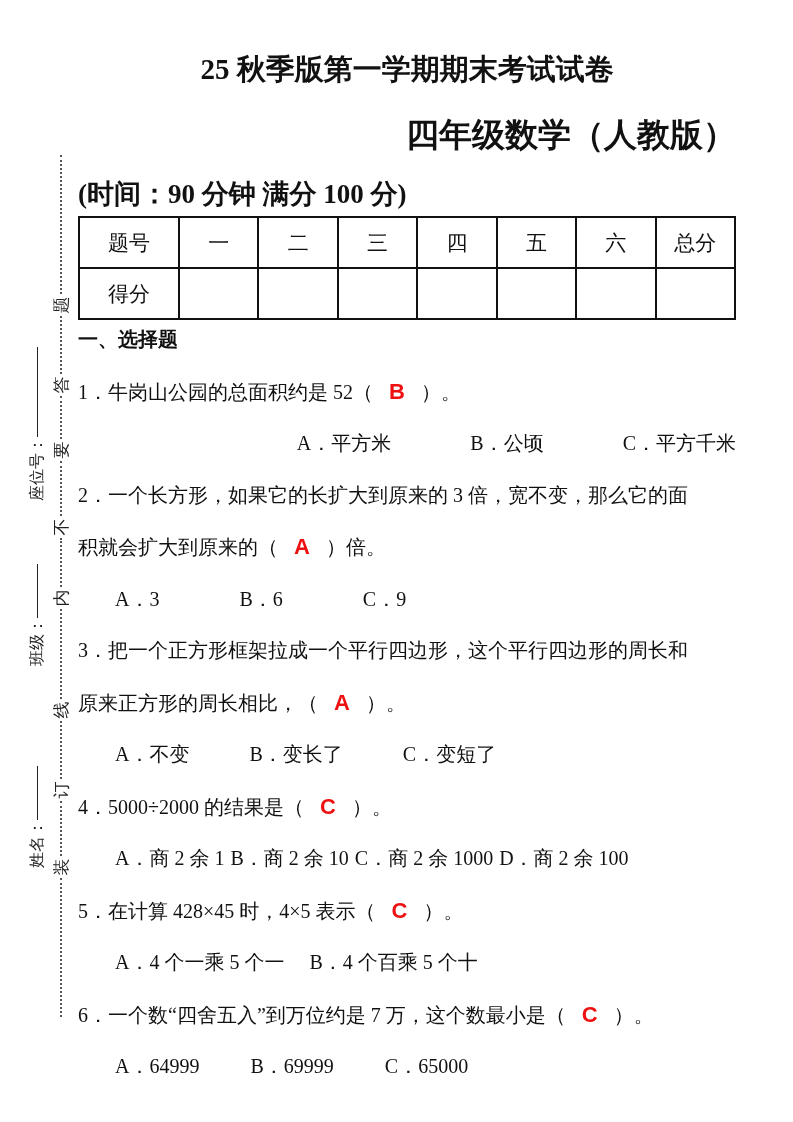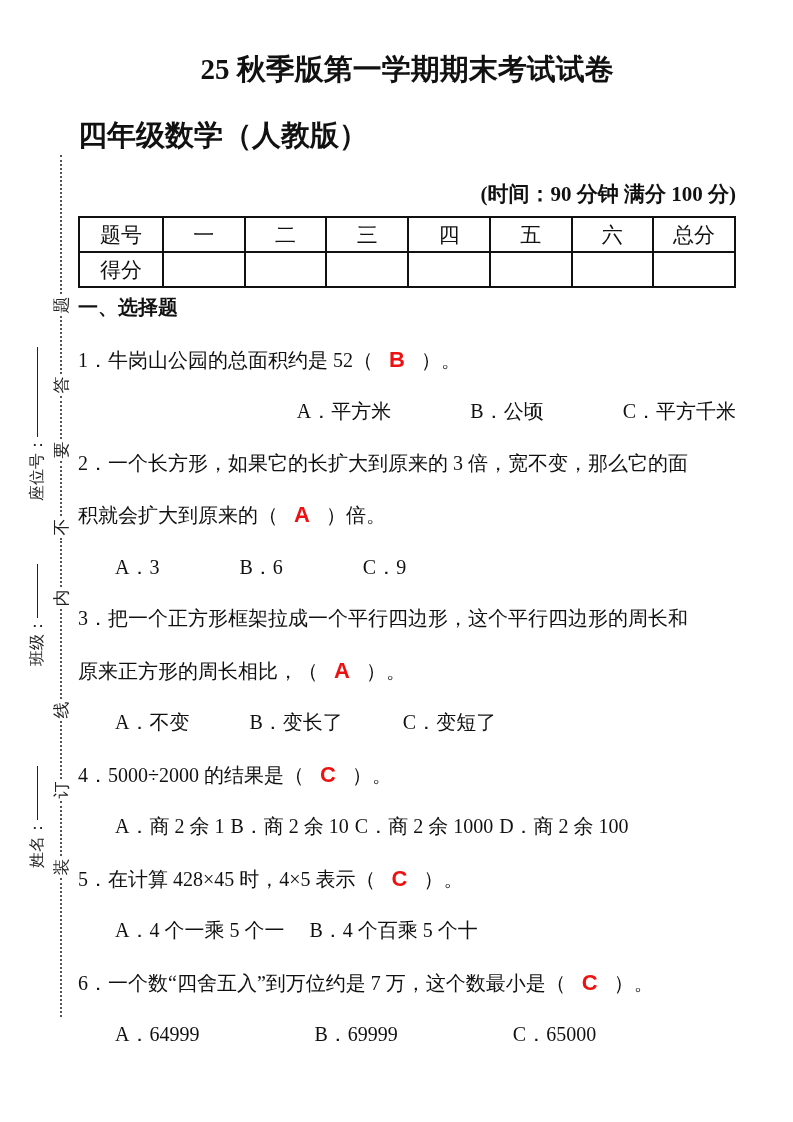--- a/index.html
+++ b/index.html
@@ -3,41 +3,41 @@
 <meta charset="utf-8">
 <style>
   html,body{margin:0;padding:0;}
   body{
     width:793px;height:1122px;position:relative;background:#ffffff;
     font-family:"Liberation Serif","DejaVu Serif",serif;color:#111;
     overflow:hidden;
   }
   .content{position:absolute;left:78px;top:0;width:658px;}
   .title{margin:50px 0 0;font-size:29px;font-weight:bold;text-align:center;line-height:38px;}
-  .subtitle{margin:28px 0 0;font-size:29px;font-weight:bold;text-align:left;line-height:38px;}
-  .timenote{margin:27px 0 0;font-size:21px;font-weight:bold;text-align:right;line-height:26px;}
+  .subtitle{margin:28px 0 0;font-size:33px;font-weight:bold;text-align:right;line-height:38px;}
+  .timenote{margin:27px 0 0;font-size:27px;font-weight:bold;text-align:left;line-height:26px;}
 
   table.score{border-collapse:collapse;width:100%;margin-top:9px;table-layout:fixed;}
   table.score td{
     border:2px solid #111;height:33px;text-align:center;
-    font-size:21px;padding:0;
+    font-size:21px;padding:8px;
   }
   table.score td.rowlab{width:82px;}
 
   .flow{margin-top:-6px;line-height:51.5px;font-size:20px;}
   .sechead{font-family:"Liberation Sans","DejaVu Sans",sans-serif;font-weight:bold;font-size:20px;}
   .qline{white-space:nowrap;}
   .ans{
     color:#ee1111;font-weight:bold;font-size:22px;
     font-family:"Liberation Sans","DejaVu Sans",sans-serif;
     margin:0 16px;vertical-align:baseline;
   }
   .options{display:flex;padding-left:37px;white-space:nowrap;}
   .g-q1{gap:79px;justify-content:flex-end;} .g-q2{gap:80px;} .g-q3{gap:60px;}
-  .g-q4{gap:6px;} .g-q5{gap:25px;} .g-q6{gap:115px;}
+  .g-q4{gap:6px;} .g-q5{gap:25px;} .g-q6{gap:51px;}
 
   
   .bindline{
     position:absolute;left:53px;top:155px;height:862px;width:16px;
     display:flex;flex-direction:column;align-items:center;
   }
   .dotseg{width:0;border-left:2.5px dotted #555;}
   .gr-a{flex-grow:2.4;} .gr-b{flex-grow:1.0;} .gr-c{flex-grow:0.75;}
   .gr-d{flex-grow:0.95;} .gr-e{flex-grow:0.85;} .gr-f{flex-grow:1.55;}
   .bchar{

